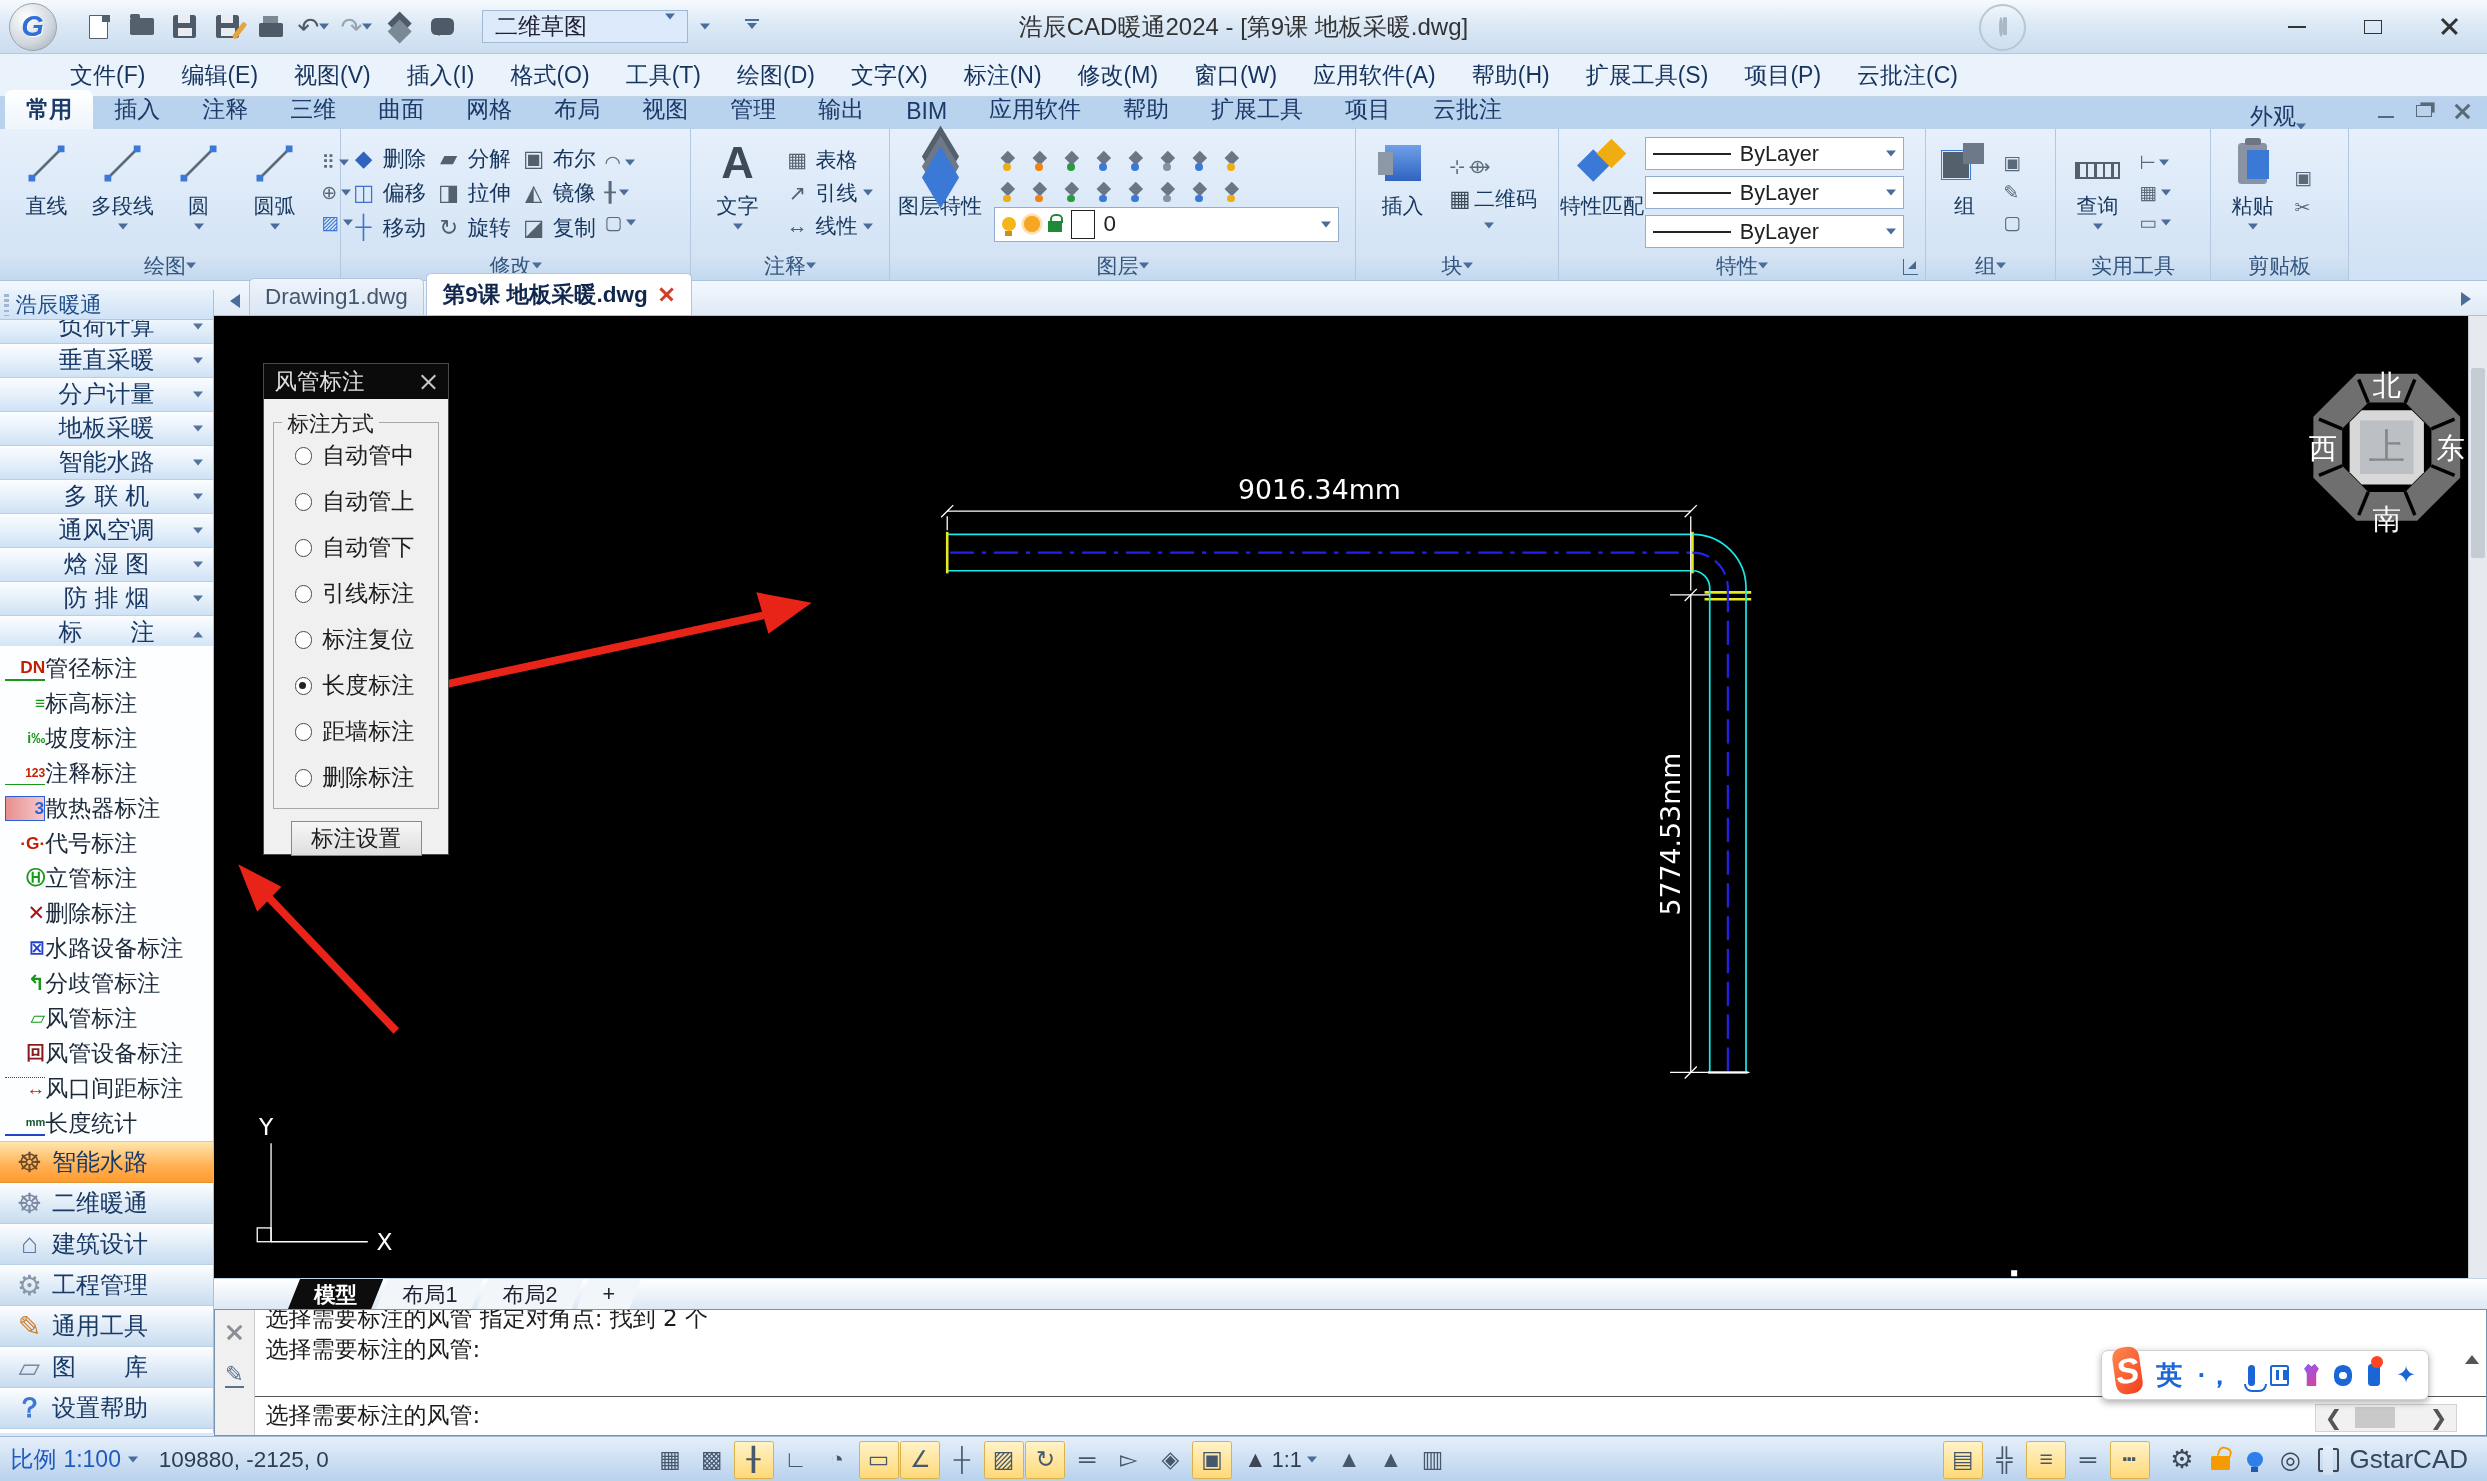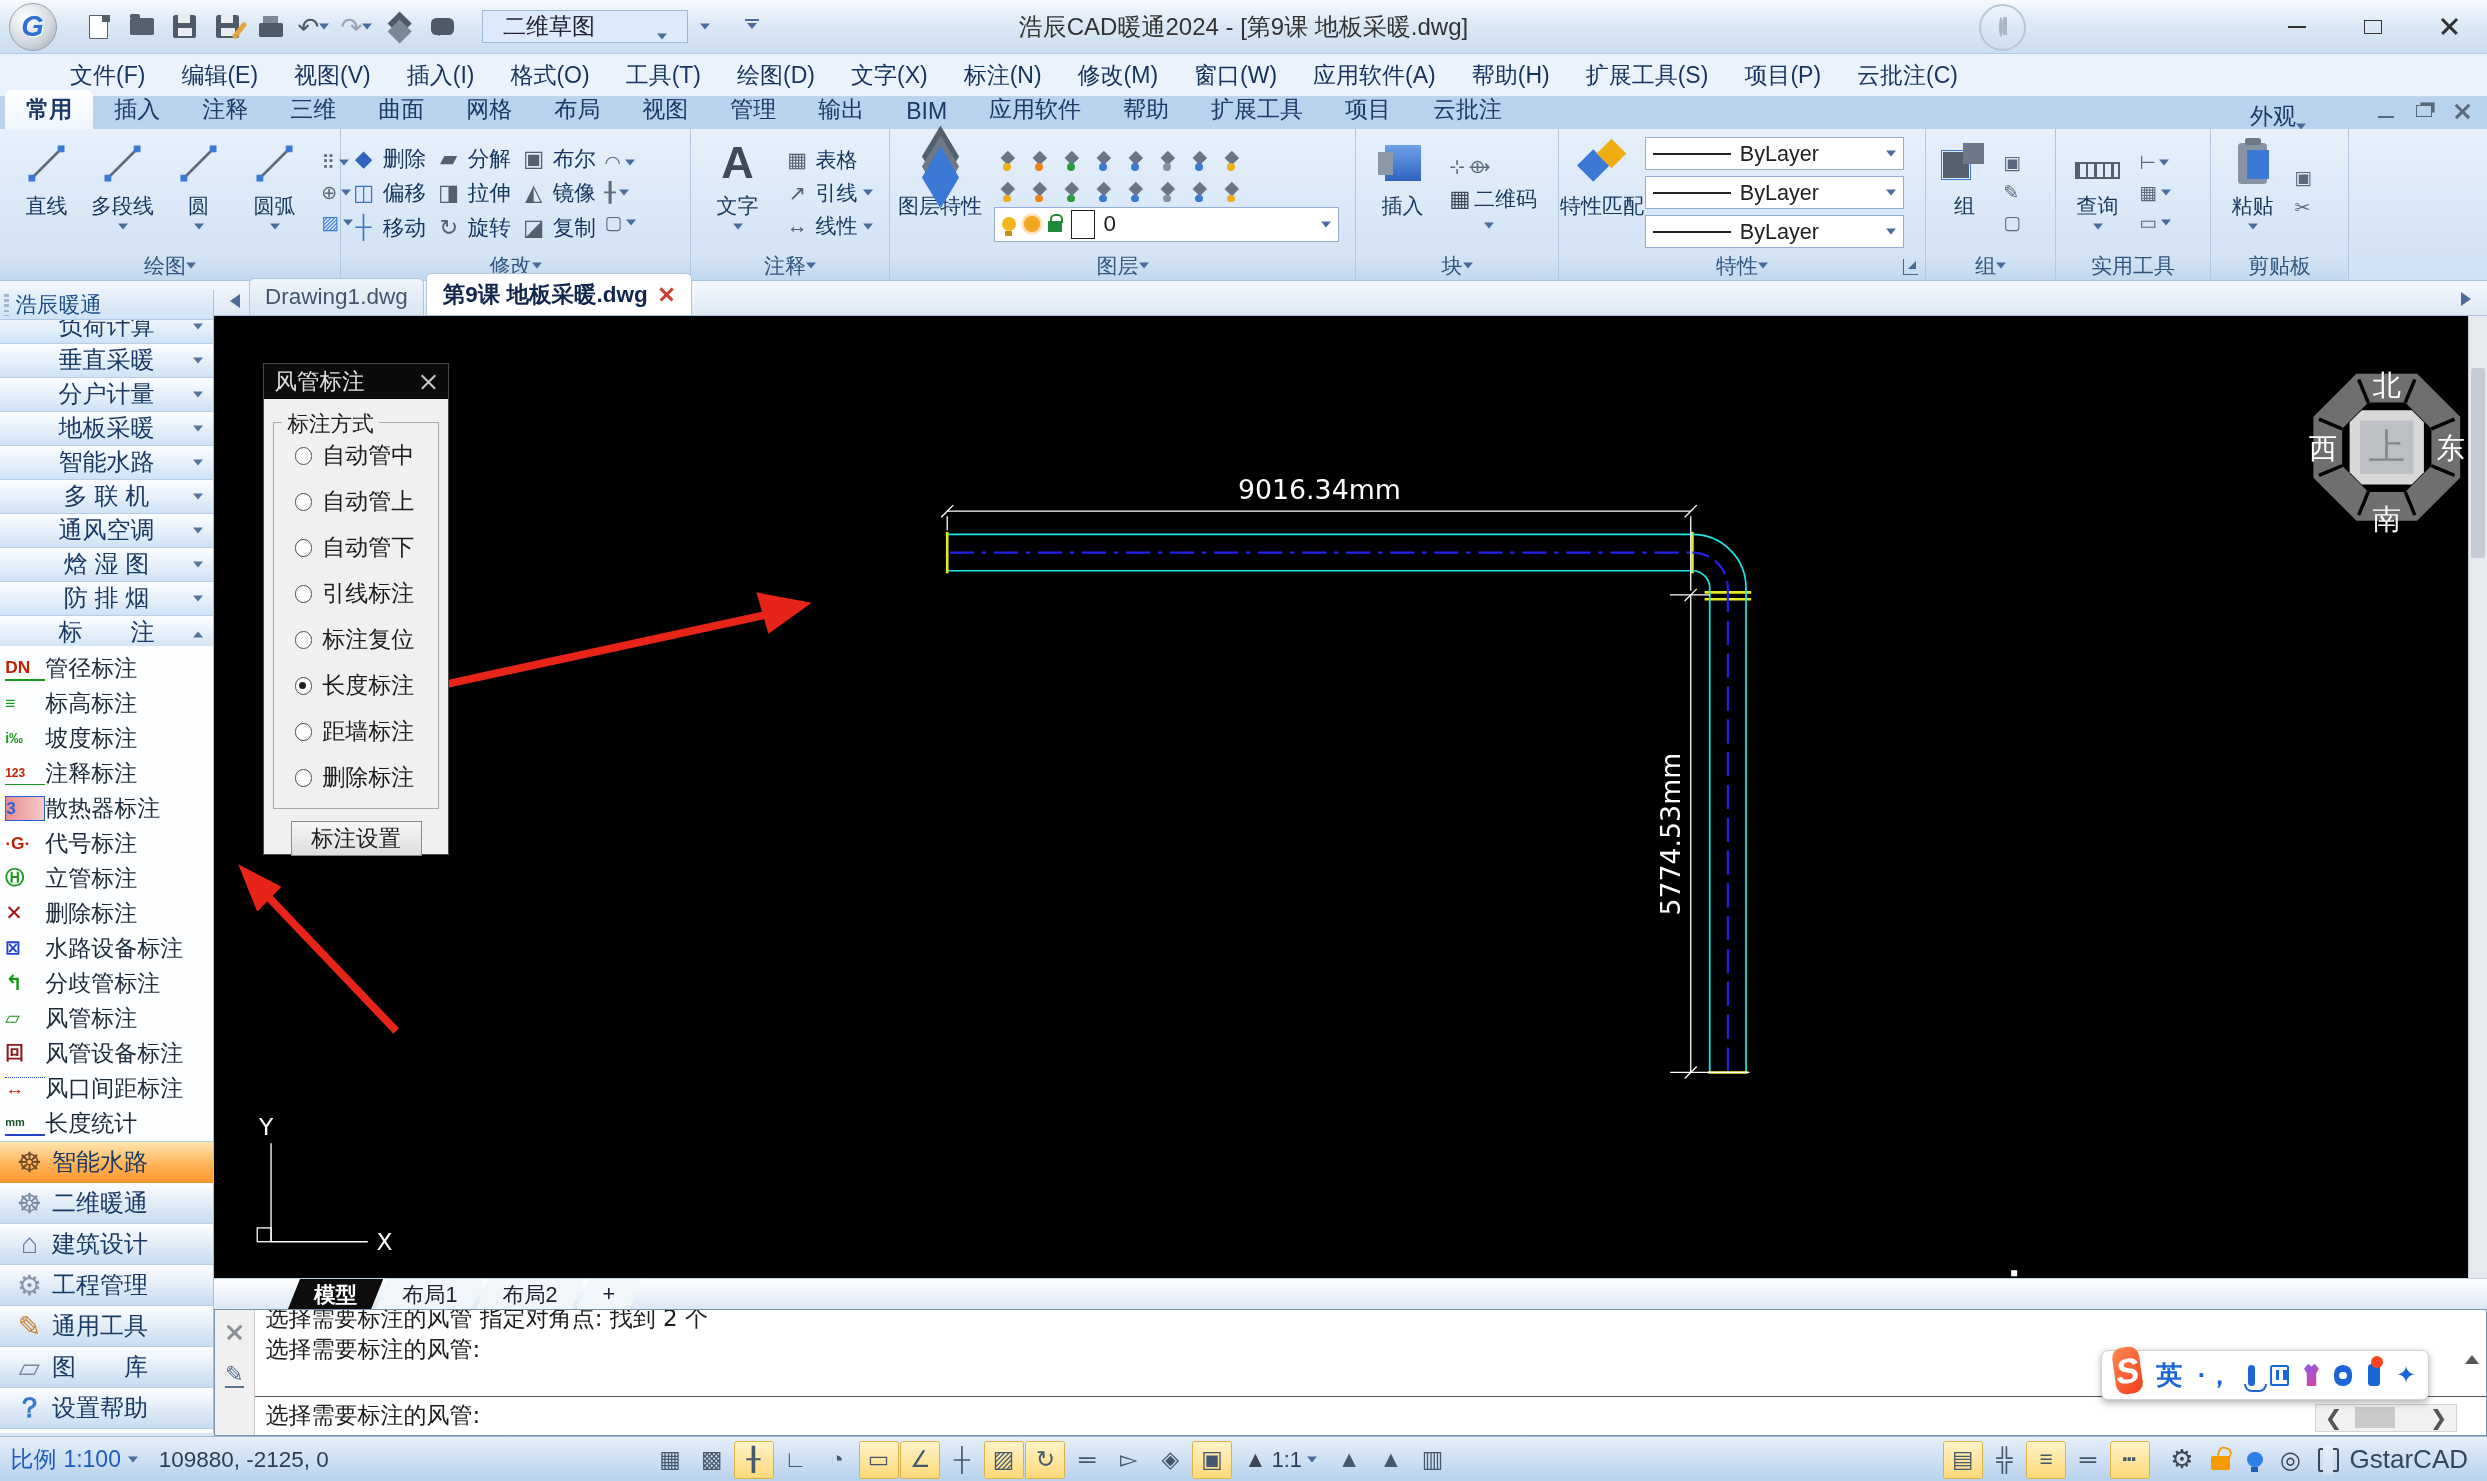--- a/index.html
+++ b/index.html
@@ -21,21 +21,21 @@
 .qa .pen{position:absolute;right:0.9px;bottom:1.7px;width:5.2px;height:19px;background:#e8a33d;transform:rotate(38deg);border-radius:1.7px}
 .qa .printer{width:24px;height:14px;background:#4e5a68;border-radius:1.7px;position:relative;margin-top:7px}
 .qa .printer::before{content:"";position:absolute;left:4.3px;top:-7px;width:15.5px;height:7px;background:#7c8894}
 .qa .glyph{font-size:26px;color:#4e5a68;line-height:1}
 .qa .glyph.lt{color:#97a4b2}
 .qa .stack1,.qa .stack2{position:absolute;width:17.3px;height:17.3px;transform:rotate(45deg);background:#4e5a68}
 .qa .stack1{top:3.5px}.qa .stack2{top:12px;background:#7b8896}
 .qa .bubble{width:22.5px;height:17.3px;background:#4e5a68;border-radius:5.2px;position:relative}
 .qa .bubble::after{content:"";position:absolute;left:3.5px;bottom:-5.2px;border:4.3px solid transparent;border-top-color:#4e5a68}
 .car{width:0;height:0;border:5.2px solid transparent;border-top:6px solid #4a6c9b;display:inline-block;transform:translateY(2.6px)}
-#workspace{display:flex;align-items:flex-end;justify-content:space-between;width:206px;height:33px;margin-left:12px;background:#ddeafb;border:0.9px solid #9fb8d6;padding:0 20px;font-size:23px;color:#223}
+#workspace{display:flex;align-items:flex-start;justify-content:space-between;width:206px;height:33px;margin-left:12px;background:#ddeafb;border:0.9px solid #9fb8d6;padding:0 12px;font-size:23px;color:#223}
 #qat-more{margin-left:22.5px;display:flex;flex-direction:column;align-items:center;gap:1.7px}
 #qat-more .bar{width:14px;height:2.6px;background:#4a6c9b}
 #titletext{position:absolute;left:50%;transform:translateX(-50%);font-size:24px;color:#333;white-space:nowrap}
 #avatar{position:absolute;left:1979px;top:3.5px;width:47px;height:47px;border-radius:50%;border:2.6px solid #b9c6d4;display:flex;align-items:center;justify-content:center}
 #avatar .head{width:12px;height:12px;border:2.6px solid #aab8c6;border-radius:50%;margin-bottom:-1.7px}
 #avatar .body{width:24px;height:10.4px;border:2.6px solid #aab8c6;border-bottom:0;border-radius:10.4px 10.4px 0 0}
 .winbtns{position:absolute;right:0;top:0;height:54px;display:flex}
 .winbtn{width:76px;height:54px;display:flex;align-items:center;justify-content:center;position:relative}
 .wb-min{width:17.3px;height:2.6px;background:#333}
 .wb-max{width:17.3px;height:14px;border:1.7px solid #333}
@@ -130,21 +130,21 @@
 #sidebar{position:absolute;left:0;top:290px;width:214px;height:1143px;background:#fdfeff;border-right:0.9px solid #a9c1da;z-index:5;display:flex;flex-direction:column}
 #sb-header{flex:0 0 28px;background:linear-gradient(#eaf3fc,#cfe2f5);border-bottom:0.9px solid #b0c8e0;display:flex;align-items:center;padding-left:15.5px;font-size:21.6px;color:#1f4e8c;position:relative}
 #sb-header::before{content:"";position:absolute;left:4.3px;top:3.5px;bottom:3.5px;width:5.2px;background:repeating-linear-gradient(#9fb6cf 0 2.6px,transparent 2.6px 5.2px)}
 #sb-cats{flex:0 0 326px;overflow:hidden}
 #sb-cats-inner{margin-top:-10.4px}
 .cat{height:34px;display:flex;align-items:center;justify-content:center;position:relative;background:linear-gradient(#fbfdff,#e4effa 55%,#cfe2f5);border-bottom:0.9px solid #b9cfe6;color:#1a3a66;font-size:24px}
 .cat .car{position:absolute;right:10.4px;border-top-color:#54749c}
 .cat[data-exp="true"] .car{border-top:0;border-bottom:6px solid #54749c}
 #sb-ann{flex:0 0 491px;padding-top:5.2px;background:#fdfeff}
 .ann{height:35px;display:flex;align-items:center;padding-left:5.2px;font-size:23px;color:#1c2a3a}
-.ann .ai{width:40px;flex:0 0 40px;text-align:left;font-size:17.3px;font-weight:bold;line-height:22.5px}
+.ann .ai{width:40px;flex:0 0 40px;text-align:right;font-size:17.3px;font-weight:bold;line-height:22.5px}
 #sb-mods{flex:1;border-top:0.9px solid #b9cfe6}
 .mod{height:41px;display:flex;align-items:center;gap:3.5px;padding-left:10.4px;background:linear-gradient(#fdfeff,#dce9f6 60%,#c8dcf0);border-bottom:0.9px solid #b9cfe6;font-size:24px;color:#1a3a66}
 .mod .mi{width:38px;flex:0 0 38px;text-align:center;font-size:28px}
 .mod[data-active="true"]{background:linear-gradient(#ffe6ae,#ffb053 60%,#ff9a2e);border-bottom:0.9px solid #e0922f}
 
 
 #canvas{position:absolute;left:214px;top:316px;width:2273px;height:962px;background:#000;overflow:hidden}
 #vscroll{position:absolute;right:0;top:0;bottom:0;width:19px;background:#e6eaee;border-left:0.9px solid #c4ccd4}
 #vscroll .thumb{position:absolute;left:1.7px;right:1.7px;top:52px;height:190px;background:#c6ccd3;border-radius:2.6px}
 

